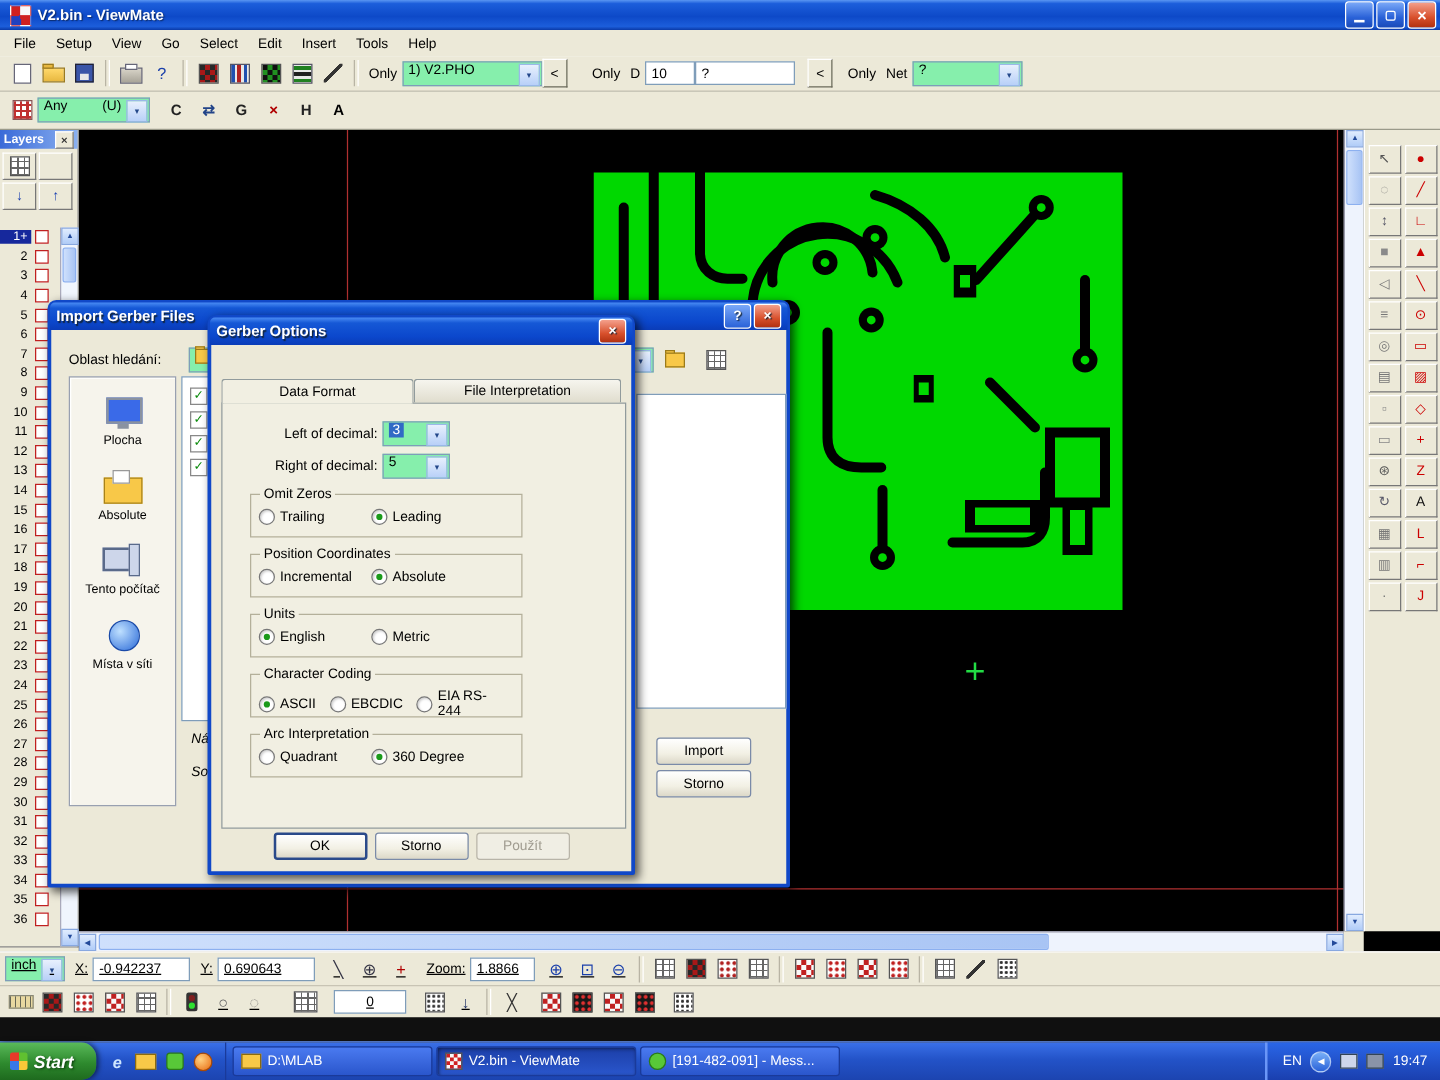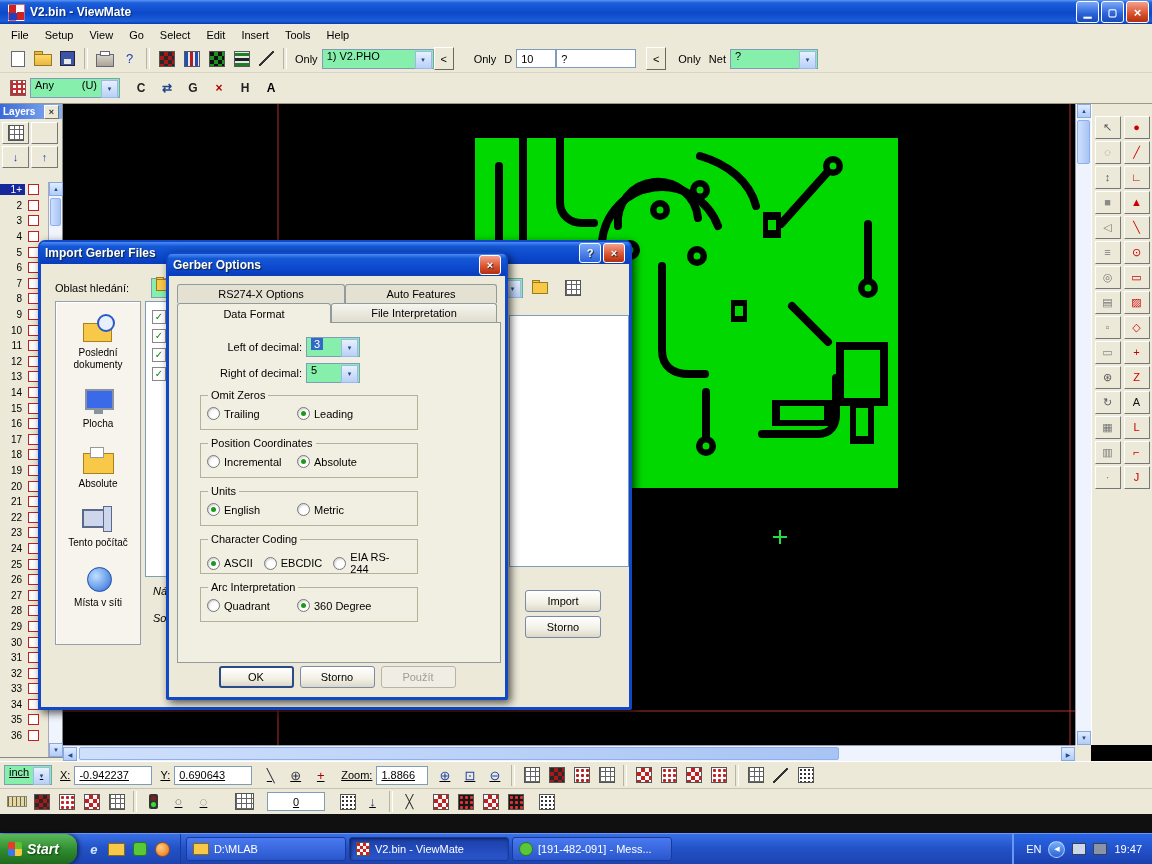--- a/index.html
+++ b/index.html
@@ -852,24 +852,20 @@
       </div>
       <div class="tbtn nav">
           <span class="mini-folder"></span>
         </div>
       <div class="tbtn nav">
           <span class="ic ic-grid1"></span>
         </div>
     </div>
     <div class="places" id="places">
         <div class="place">
-          <div class="pl-ic pl-recent"></div>
-          <div class="pl-lbl">Poslední dokumenty</div>
-        </div>
-        <div class="place">
           <div class="pl-ic pl-desktop"></div>
           <div class="pl-lbl">Plocha</div>
         </div>
         <div class="place">
           <div class="pl-ic pl-documents"></div>
           <div class="pl-lbl">Absolute</div>
         </div>
         <div class="place">
           <div class="pl-ic pl-computer"></div>
           <div class="pl-lbl">Tento počítač</div>
@@ -900,24 +896,20 @@
     <div class="xpbtn" style="position:absolute;left:484px;top:360px;width:76px;">Storno</div>
   </div>
 
   <div class="dialog" id="gerber-dialog">
     <div class="dlg-title">
       <span>Gerber Options</span>
       <div class="dlg-btns">
         <div class="dbtn close">×</div>
       </div>
     </div>
-    <div class="tabrow r1" id="tabrow1">
-        <div class="tab back" style="width: 168px;">RS274-X Options</div>
-        <div class="tab back" style="width: 152px;">Auto Features</div>
-      </div>
     <div class="tabrow r2" id="tabrow2">
         <div class="tab active" style="width: 154px;">Data Format</div>
         <div class="tab" style="width: 166px;">File Interpretation</div>
       </div>
     <div class="tabpanel">
       <div class="decrow" style="top:14px;">
         <div class="declbl">Left of decimal:</div>
         <div class="combo dec">
           <span class="combo-text"><span class="selblue">3</span></span>
           <span class="combo-arrow">▾</span>

